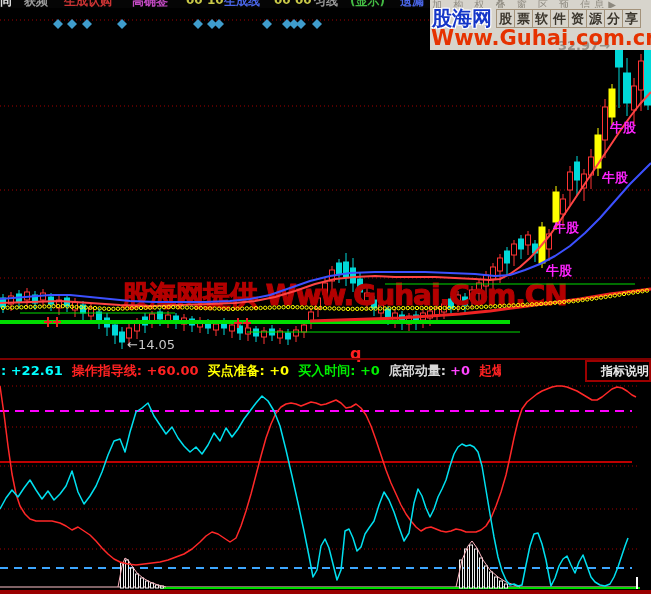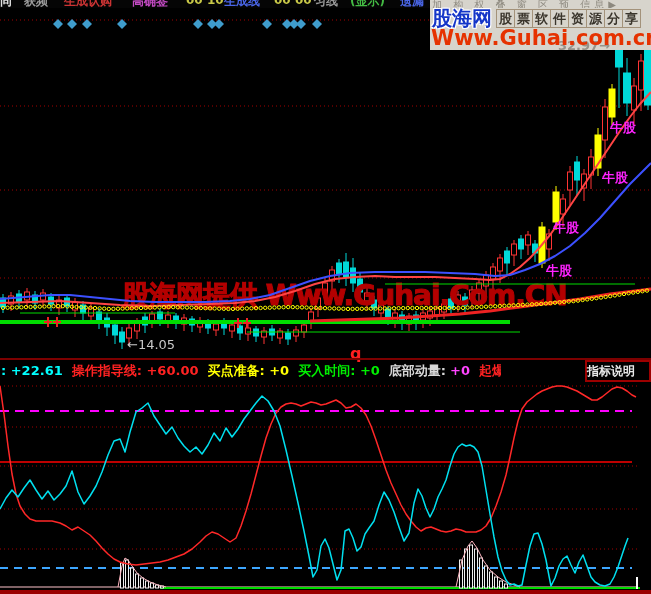--- a/index.html
+++ b/index.html
@@ -22,21 +22,21 @@
   .faint-price{position:absolute;left:128px;top:38px;color:#97938a;font-size:13px;font-weight:bold;z-index:1;}
   .logo-url{position:absolute;left:1px;top:26px;color:#e63200;font-weight:bold;font-size:21px;
             letter-spacing:0;z-index:2;white-space:nowrap;}
   
   .divider{position:absolute;left:0;top:358px;width:651px;height:2px;background:#7d0000;z-index:4;}
   .ind-header{position:absolute;left:1px;top:362px;width:560px;height:18px;z-index:5;
               font-size:13px;font-weight:bold;line-height:18px;white-space:nowrap;}
   .ind-header span{margin-right:9px;display:inline-block;overflow:hidden;vertical-align:top;}
   .ind-btn{position:absolute;left:585px;top:360px;width:62px;height:18px;background:#000;
            border:2px solid #9d0000;color:#e8e8e8;font-size:12px;font-weight:bold;
-           text-align:left;line-height:18px;z-index:5;cursor:default;}
+           text-align:right;line-height:18px;z-index:5;cursor:default;}
   .bottom-border{position:absolute;left:0;top:590px;width:651px;height:4px;background:#9a0000;z-index:6;}
 </style>
 </head>
 <body>
 
 <div id="screen">
 
   <svg id="chart" width="651" height="594" viewBox="0 0 651 594">
       <g>
         <line x1="0" y1="20" x2="651" y2="20" stroke="#a40000" stroke-width="1" stroke-dasharray="1 3"></line>

